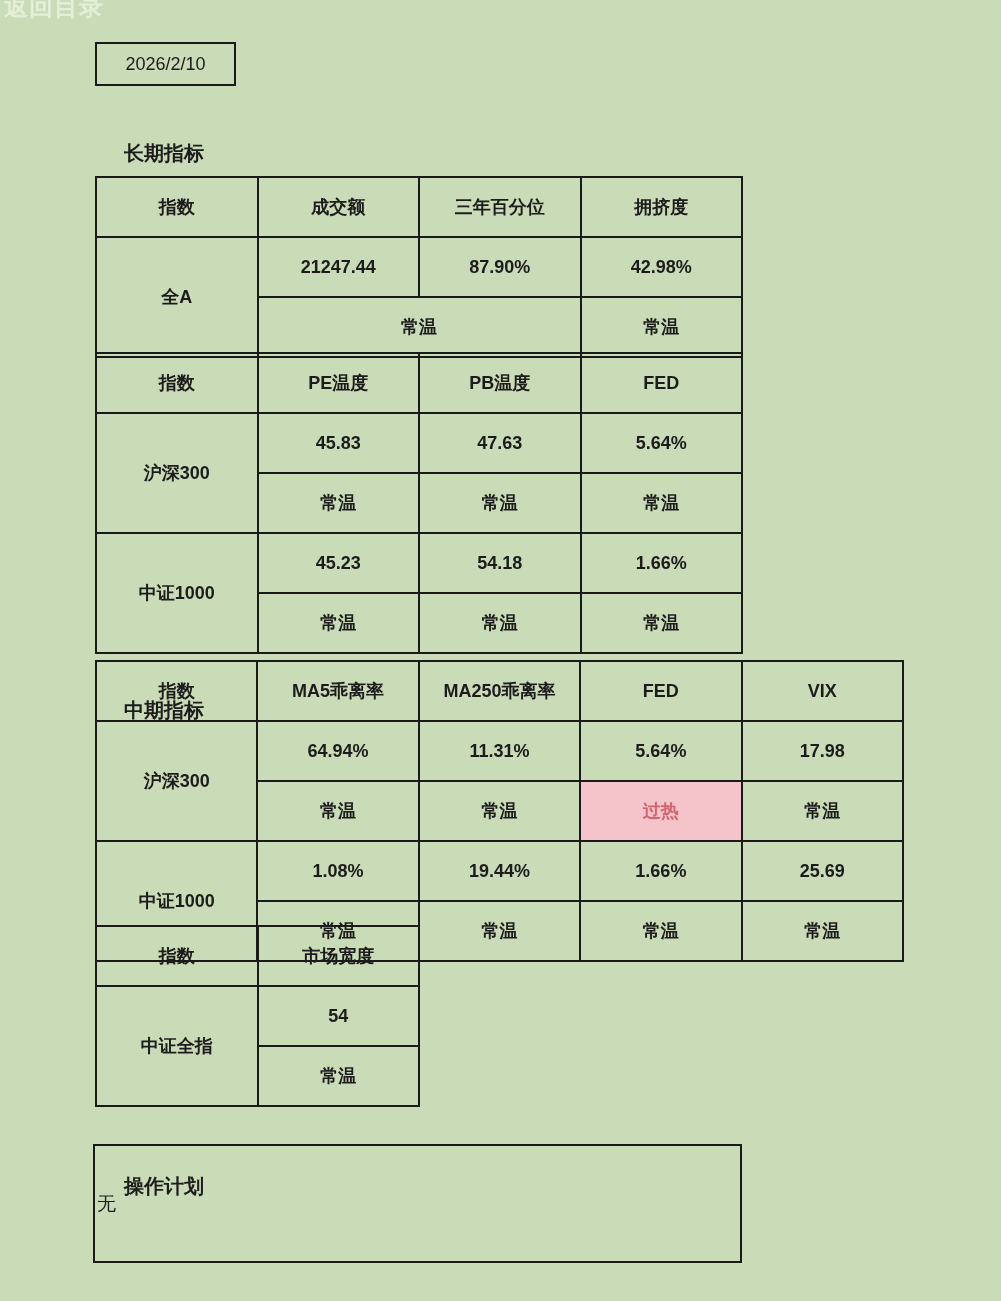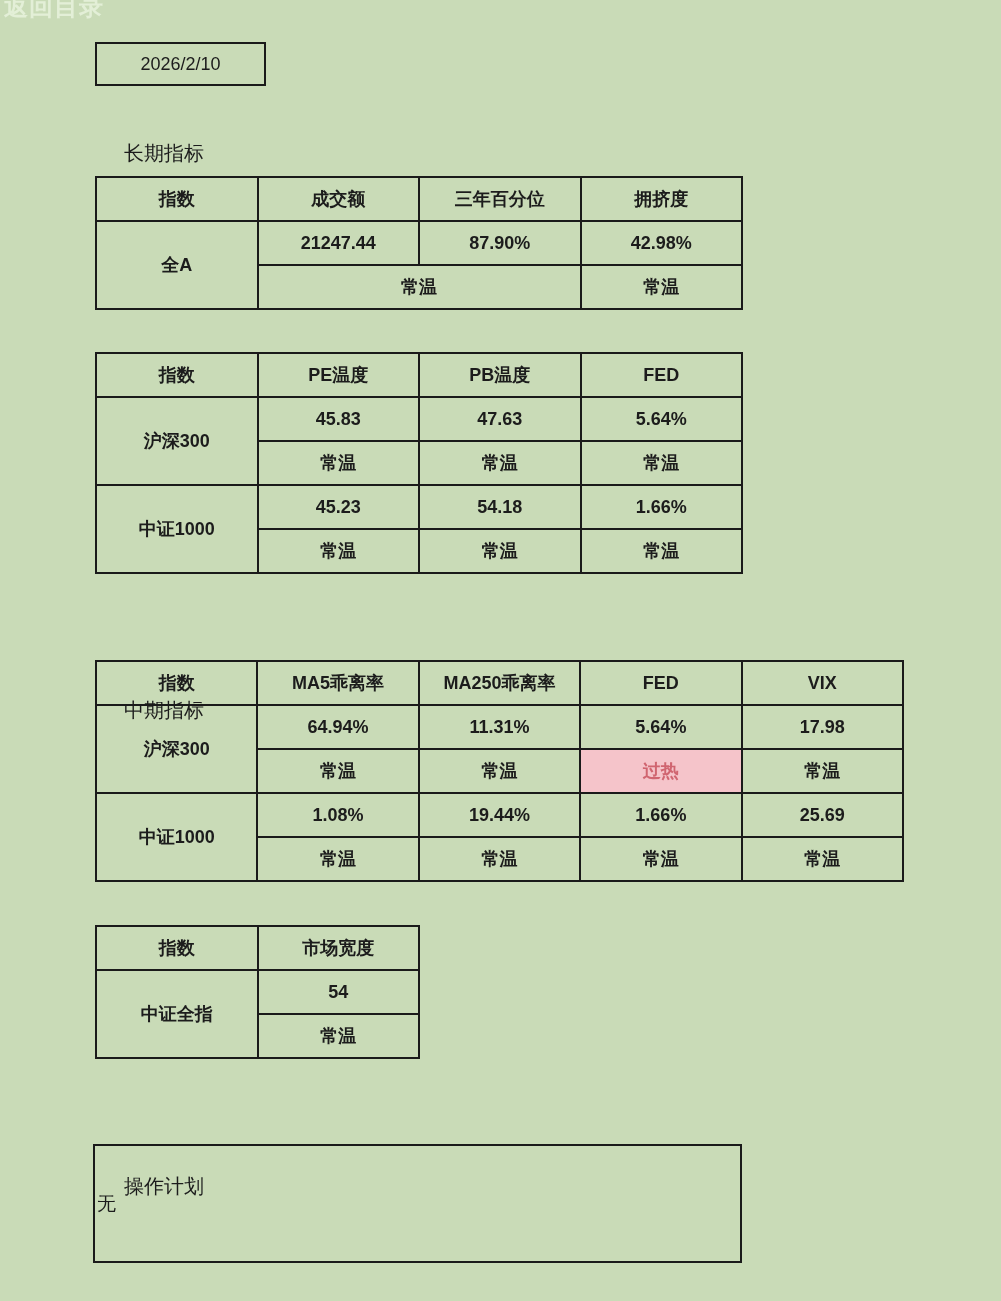--- a/index.html
+++ b/index.html
@@ -18,40 +18,40 @@
     color:var(--text);
     font-family:"Liberation Sans", sans-serif;
     overflow:hidden;
   }
   .back-link{
     position:absolute;left:4px;top:-9px;
     font-size:24px;font-weight:bold;color:var(--backlink);
     letter-spacing:1px;
   }
   .date-box{
-    position:absolute;left:95px;top:42px;width:171px;height:44px;
+    position:absolute;left:95px;top:42px;width:141px;height:44px;
     border:2px solid var(--border);
     display:flex;align-items:center;justify-content:center;
     font-size:18px;
   }
   .section-title{
     position:absolute;left:124px;
-    font-size:20px;font-weight:normal;
+    font-size:20px;font-weight:bold;
   }
   .t-long{top:140px;}
   .t-mid{top:660px;margin-top:37px;}
   .t-plan{top:1173px;}
   table{
     position:absolute;
     border-collapse:collapse;
     table-layout:fixed;
   }
   td,th{
     border:2px solid var(--border);
-    height:44px;
+    height:60px;
     text-align:center;vertical-align:middle;
     font-size:18px;
     padding:0 2px;
     overflow:hidden;
   }
   th{font-weight:bold;}
   td{font-weight:bold;}
   .tbl-1{left:95px;top:176px;width:646px;}
   .tbl-2{left:95px;top:352px;width:646px;}
   .tbl-3{left:95px;top:660px;width:807px;}

